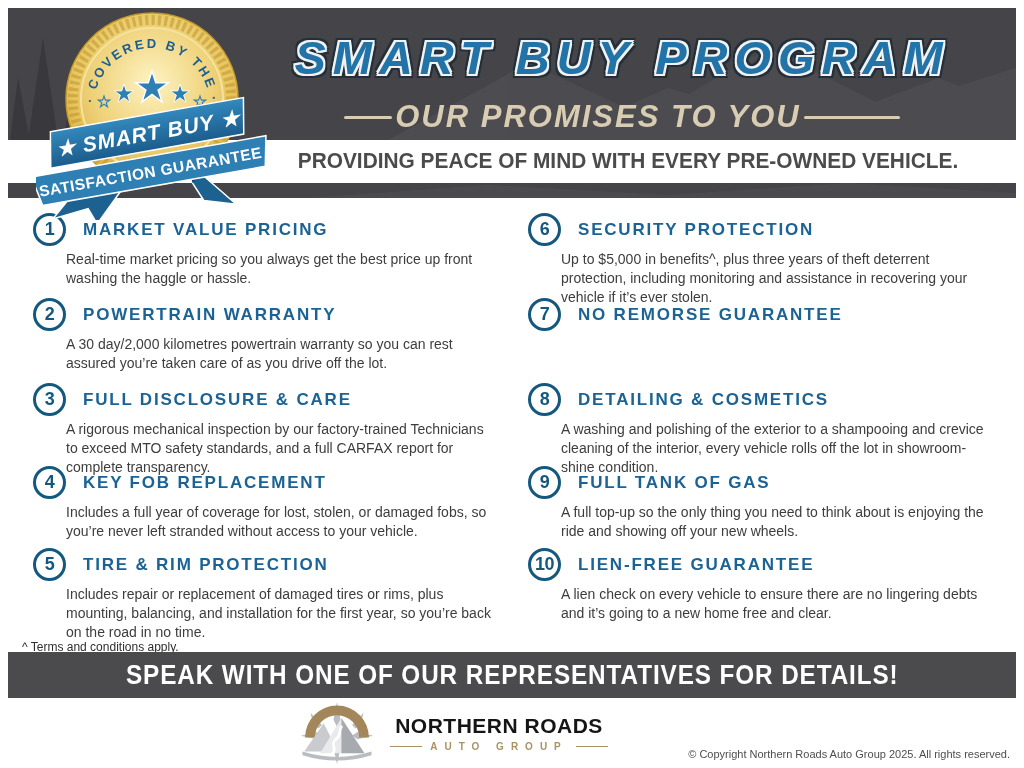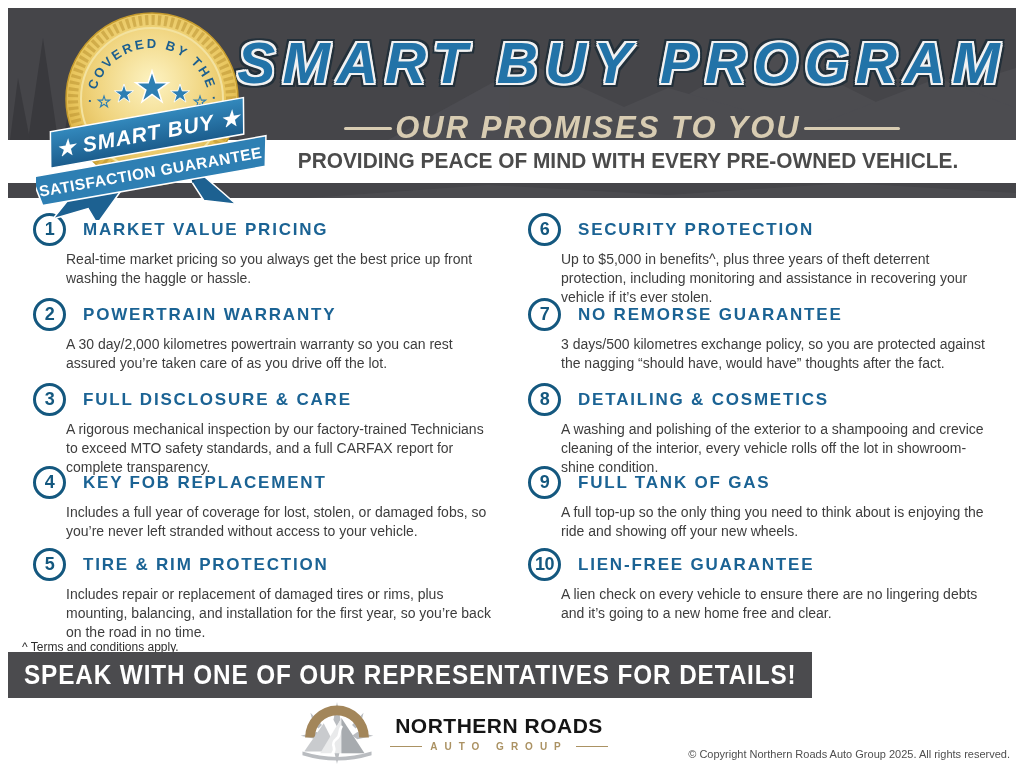--- a/index.html
+++ b/index.html
@@ -6,21 +6,21 @@
   html,body { width:1024px; height:768px; background:#ffffff; font-family:"Liberation Sans", sans-serif; }
   .page { position:relative; width:1024px; height:768px; background:#ffffff; overflow:hidden; }
 
   
   .header-dark { position:absolute; left:8px; top:8px; width:1008px; height:132px; background:#454549; overflow:hidden; }
   .header-strip { position:absolute; left:8px; top:183px; width:1008px; height:15px; background:#454549; overflow:hidden; }
   .tex { position:absolute; left:0; top:0; }
 
   .title-block { position:absolute; left:236px; top:30px; width:772px; text-align:center; z-index:3; }
   .main-title {
-    font-size:57px; font-weight:bold; font-style:italic; letter-spacing:7px;
+    font-size:47px; font-weight:bold; font-style:italic; letter-spacing:7px;
     color:#2273a8; white-space:nowrap;
     text-shadow:
       -2px -2px 0 #f2f2f2, 2px -2px 0 #f2f2f2, -2px 2px 0 #f2f2f2, 2px 2px 0 #f2f2f2,
       0 -2px 0 #f2f2f2, 0 2px 0 #f2f2f2, -2px 0 0 #f2f2f2, 2px 0 0 #f2f2f2,
       -4px -4px 0 #23303a, 4px -4px 0 #23303a, -4px 4px 0 #23303a, 4px 4px 0 #23303a,
       0 -4px 0 #23303a, 0 4px 0 #23303a, -4px 0 0 #23303a, 4px 0 0 #23303a;
   }
   .subtitle-row { margin-top:14px; display:flex; align-items:center; justify-content:center; gap:3px; }
   .sub-line { height:3px; background:#d8ccb2; border-radius:2px; }
   .sub-line.short { width:48px; }
@@ -43,21 +43,21 @@
     flex:0 0 auto; width:33px; height:33px; border:3px solid #14587f; border-radius:50%;
     display:flex; align-items:center; justify-content:center;
     font-size:18px; font-weight:bold; color:#14587f; letter-spacing:-0.5px;
   }
   .item-title { font-size:17px; font-weight:700; color:#1b6394; letter-spacing:1.8px; white-space:nowrap; }
   .item-desc { margin:4px 0 0 33px; font-size:14px; line-height:1.36; color:#3d3d3d; }
 
   .footnote { position:absolute; left:22px; top:640px; font-size:12px; color:#2e2e2e; }
 
   
-  .cta-bar { position:absolute; left:8px; top:652px; width:804px; height:46px; background:#4b4b4e; display:flex; align-items:center; justify-content:center; }
+  .cta-bar { position:absolute; left:8px; top:652px; width:1008px; height:46px; background:#4b4b4e; display:flex; align-items:center; justify-content:center; }
   .cta-text { color:#ffffff; font-size:27px; font-weight:bold; letter-spacing:1px; white-space:nowrap; transform:scaleX(0.9); }
 
   
   .footer-logo { position:absolute; left:0; top:702px; width:904px; display:flex; align-items:center; justify-content:center; gap:12px; }
   .brand-text { display:flex; flex-direction:column; align-items:center; }
   .brand-name { font-size:21px; font-weight:800; color:#151515; letter-spacing:0.5px; white-space:nowrap; }
   .brand-sub-row { margin-top:3px; display:flex; align-items:center; gap:8px; }
   .brand-sub-line { width:32px; height:1.5px; background:#ab9263; }
   .brand-sub { font-size:10px; font-weight:bold; color:#ab9263; letter-spacing:7px; white-space:nowrap; }
   .copyright { position:absolute; right:14px; top:748px; font-size:11px; color:#4e4e4e; }
@@ -216,21 +216,20 @@
       </div>
     <p class="item-desc">Up to $5,000 in benefits^, plus three years of theft deterrent protection, including monitoring and assistance in recovering your vehicle if it’s ever stolen.</p>
   </div>
   <div class="item" style="top:298px; left:528px;">
     <div class="item-head">
         <div class="num-circle">
           <span>7</span>
         </div>
       <span class="item-title">NO REMORSE GUARANTEE</span>
       </div>
-    <p class="item-desc">3 days/500 kilometres exchange policy, so you are protected against the nagging “should have, would have” thoughts after the fact.</p>
   </div>
   <div class="item" style="top:383px; left:528px;">
     <div class="item-head">
         <div class="num-circle">
           <span>8</span>
         </div>
       <span class="item-title">DETAILING &amp; COSMETICS</span>
       </div>
     <p class="item-desc">A washing and polishing of the exterior to a shampooing and crevice cleaning of the interior, every vehicle rolls off the lot in showroom-shine condition.</p>
   </div>

